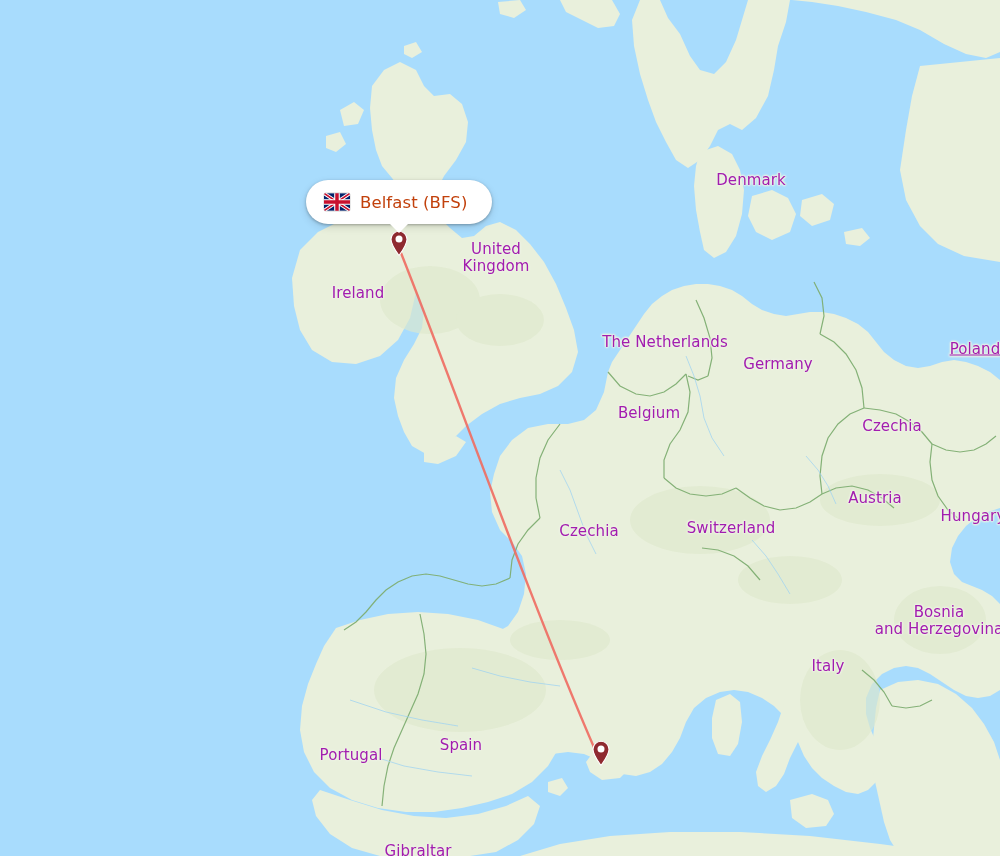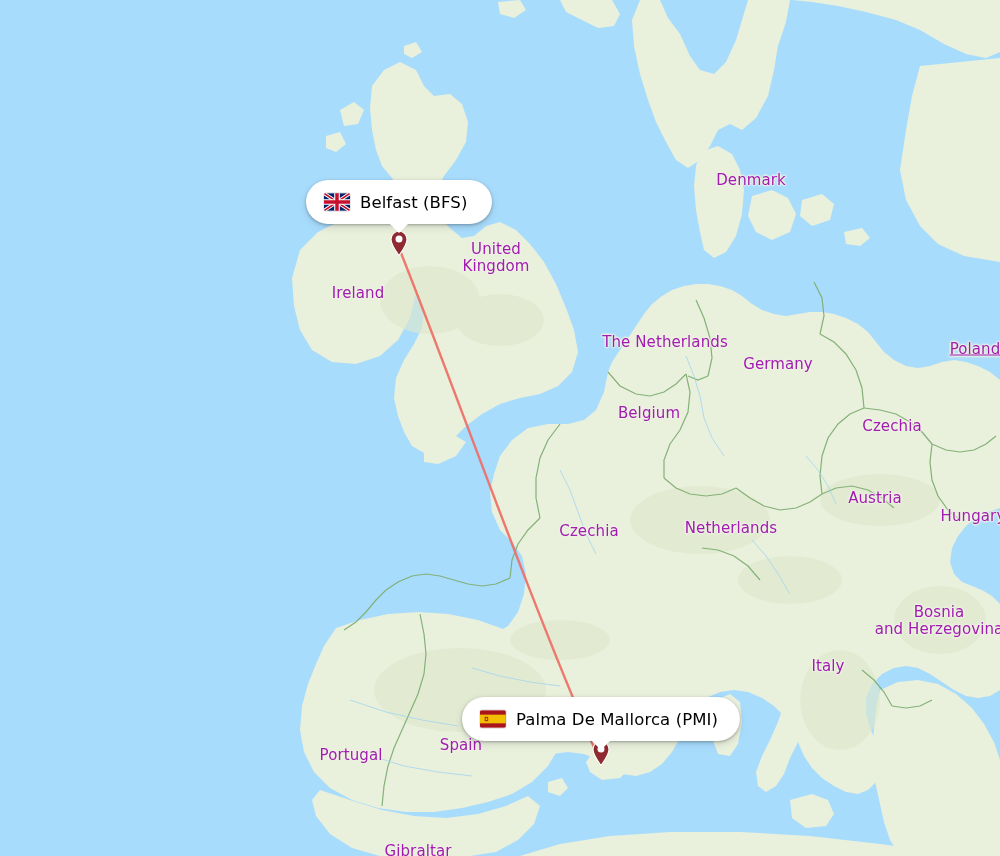--- a/index.html
+++ b/index.html
@@ -67,21 +67,21 @@
     height: 18px;
     flex: 0 0 auto;
     margin-right: 10px;
     border-radius: 2px;
     overflow: hidden;
     box-shadow: 0 0 0 .5px rgba(0,0,0,.18);
     display: block;
   }
   .airport-callout .airport-name {
     font-size: 16.5px;
-    color: #000000;
+    color: #c2410c;
     letter-spacing: .1px;
   }
   
   .airport-marker {
     position: absolute;
     width: 20px;
     height: 26px;
     transform: translate(-50%, -100%);
     pointer-events: auto;
   }
@@ -217,21 +217,21 @@
       <div class="country-label" style="left: 975px; top: 349px; text-decoration: underline;">Poland</div>
       <div class="country-label" style="left: 358px; top: 293px;">Ireland</div>
       <div class="country-label" style="left: 496px; top: 258px;">United
 Kingdom</div>
       <div class="country-label" style="left: 665px; top: 342px;">The Netherlands</div>
       <div class="country-label" style="left: 778px; top: 364px;">Germany</div>
       <div class="country-label" style="left: 649px; top: 401px; margin-top: 12px;">Belgium</div>
       <div class="country-label" style="left: 892px; top: 426px;">Czechia</div>
       <div class="country-label" style="left: 875px; top: 498px;">Austria</div>
       <div class="country-label" style="left: 973px; top: 516px;">Hungary</div>
-      <div class="country-label" style="left: 731px; top: 528px;">Netherlands</div>
+      <div class="country-label" style="left: 731px; top: 528px;">Switzerland</div>
       <div class="country-label" style="left: 589px; top: 531px;">Czechia</div>
       <div class="country-label" style="left: 939px; top: 621px;">Bosnia
 and Herzegovina</div>
       <div class="country-label" style="left: 828px; top: 666px;">Italy</div>
       <div class="country-label" style="left: 461px; top: 745px;">Spain</div>
       <div class="country-label" style="left: 351px; top: 755px;">Portugal</div>
       <div class="country-label" style="left: 418px; top: 851px;">Gibraltar</div>
     </div>
 
   <div id="airport-markers">
@@ -251,27 +251,14 @@
         <rect width="60" height="40" fill="#012169"></rect>
         <path d="M0,0 L60,40 M60,0 L0,40" stroke="#fff" stroke-width="8"></path>
         <path d="M0,0 L60,40 M60,0 L0,40" stroke="#C8102E" stroke-width="4"></path>
         <path d="M30,0 V40 M0,20 H60" stroke="#fff" stroke-width="13"></path>
         <path d="M30,0 V40 M0,20 H60" stroke="#C8102E" stroke-width="8"></path>
       </svg>
     </span>
     <span class="airport-name">Belfast (BFS)</span>
   </div>
 
-  <div class="airport-callout" style="left:601px; top:697px; min-width:214px;">
-    <span class="flag">
-      <svg viewBox="0 0 60 40" width="26" height="18" xmlns="http://www.w3.org/2000/svg">
-        <rect width="60" height="40" fill="#AA151B"></rect>
-        <rect y="10" width="60" height="20" fill="#F1BF00"></rect>
-        <g transform="translate(15,20)">
-          <rect x="-4" y="-5" width="8" height="10" fill="#AA151B" opacity=".85"></rect>
-          <circle cx="0" cy="0" r="2.2" fill="#F1BF00"></circle>
-        </g>
-      </svg>
-    </span>
-    <span class="airport-name">Palma De Mallorca (PMI)</span>
-  </div>
 
 </div>
 
 </body></html>

